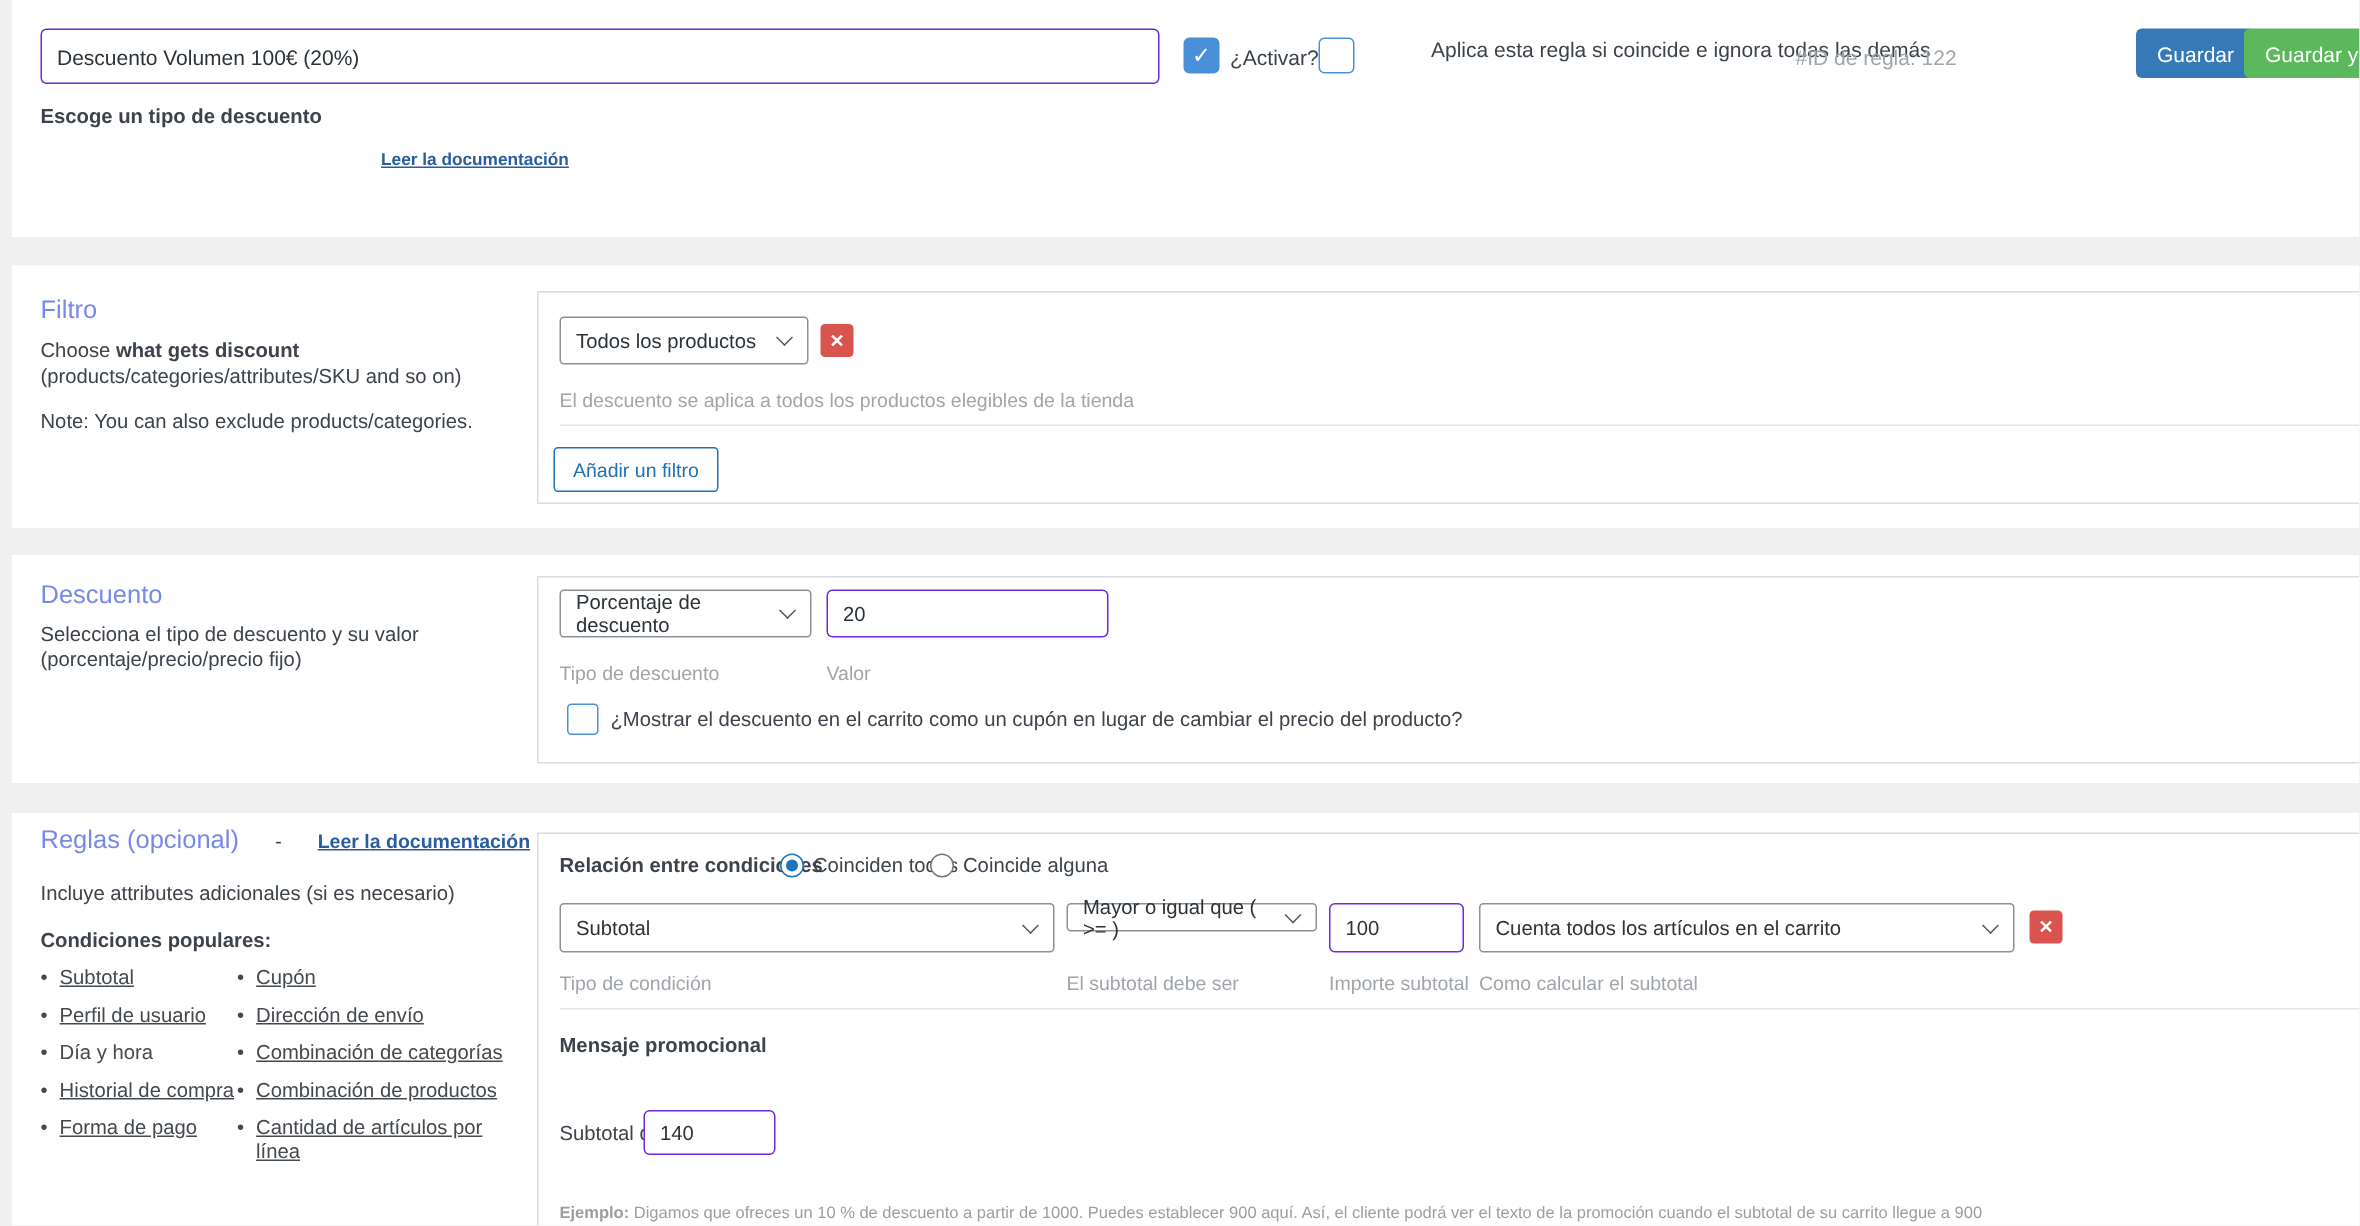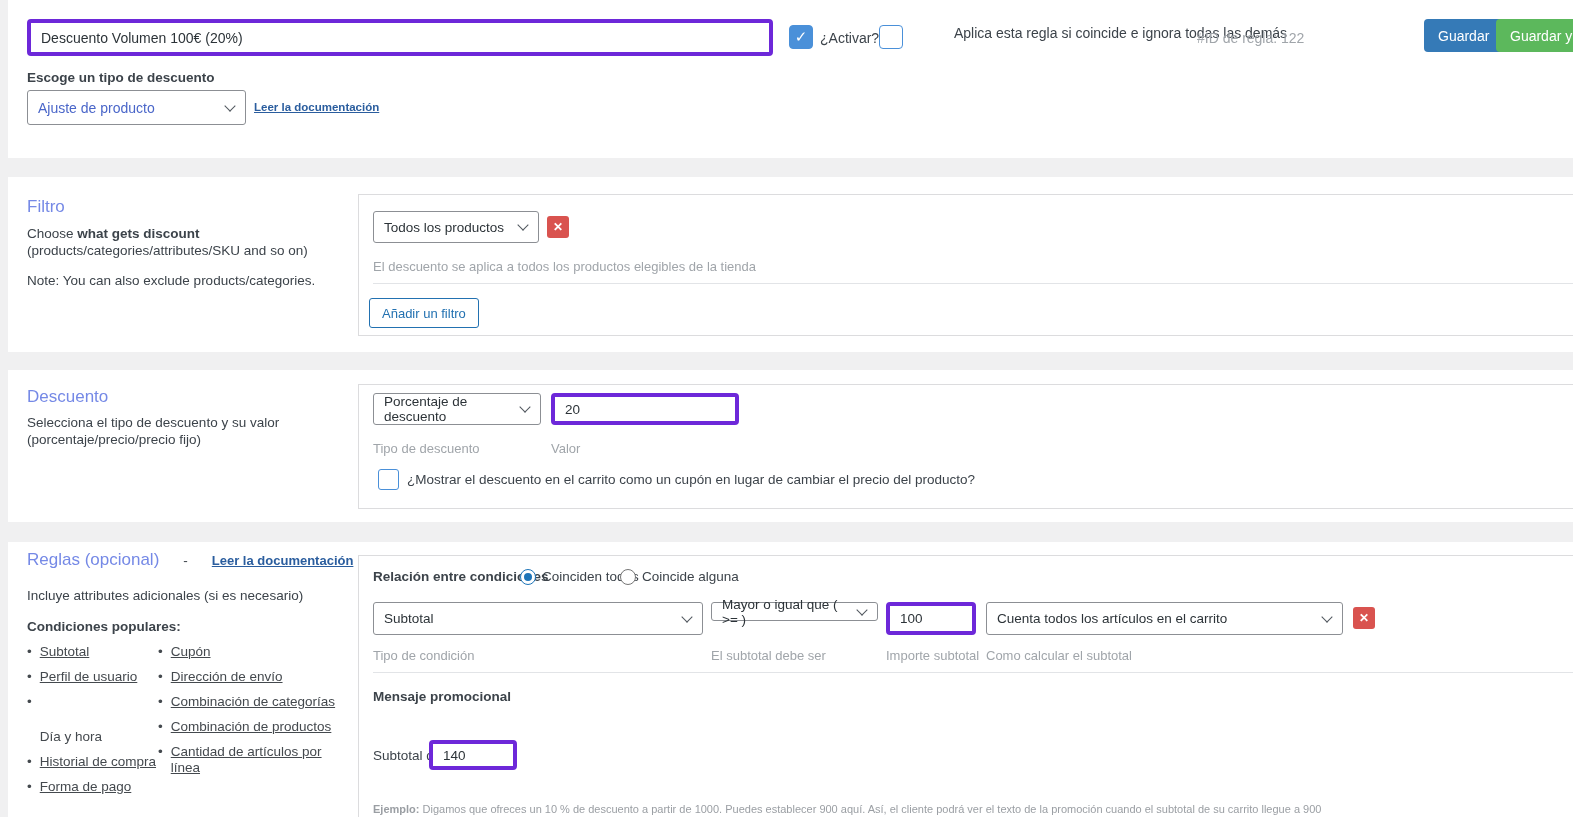--- a/index.html
+++ b/index.html
@@ -8,21 +8,21 @@
   .card{position:absolute;left:8px;width:1600px;background:#ffffff;}
   .panel{position:absolute;background:#ffffff;border:1px solid #dcdcde;}
   .h-section{position:absolute;font-size:17px;color:#7589e6;font-weight:400;}
   .txt{position:absolute;font-size:13.5px;color:#3c434a;}
   .muted{color:#a0a5aa;}
   .flabel{position:absolute;font-size:13px;color:#a0a5aa;}
   .sel{position:absolute;background:#fff;border:1px solid #8c8f94;border-radius:3px;
        display:flex;align-items:center;padding:0 28px 0 10px;font-size:13.5px;color:#2c3338;box-sizing:border-box;}
   .sel .chev{position:absolute;right:11px;top:50%;width:7px;height:7px;margin-top:-6px;
        border-right:1.6px solid #50575e;border-bottom:1.6px solid #50575e;transform:rotate(45deg);}
-  .inp{position:absolute;background:#fff;border:4px solid #6d28d9;border-radius:4px;
+  .inp{position:absolute;background:#fff;border:1px solid #6d28d9;border-radius:4px;
        padding:0 10px;font-size:14px;color:#2c3338;box-sizing:border-box;font-family:"Liberation Sans",sans-serif;outline:none;}
   .cbx{position:absolute;width:24px;height:24px;border-radius:4px;background:#4a90d9;border:1px solid #4a90d9;
        display:flex;align-items:center;justify-content:center;color:#fff;font-size:15px;box-sizing:border-box;}
   .cbx-empty{position:absolute;background:#fff;border:1.5px solid #4a90d9;border-radius:4px;box-sizing:border-box;}
   .xbtn{position:absolute;width:22px;height:22px;background:#d9534f;border-radius:3px;color:#fff;
         display:flex;align-items:center;justify-content:center;font-size:12px;font-weight:bold;cursor:pointer;}
   .btn{position:absolute;height:33px;border:none;border-radius:4px;color:#fff;font-size:14px;
        font-family:"Liberation Sans",sans-serif;padding:0 14px;cursor:pointer;}
   .btn-primary{background:#357ab7;}
   .btn-success{background:#5cb85c;text-align:left;}
@@ -30,21 +30,21 @@
        font-size:13px;font-family:"Liberation Sans",sans-serif;padding:0 12px;height:30px;cursor:pointer;}
   .link{color:#2a5d9e;text-decoration:underline;font-weight:600;}
   .radio{position:absolute;width:16px;height:16px;border:1px solid #767676;border-radius:50%;background:#fff;box-sizing:border-box;}
   .radio.on{border:1px solid #1d74b8;}
   .radio.on::after{content:"";position:absolute;left:3px;top:3px;width:8px;height:8px;border-radius:50%;background:#1d74b8;}
   .divider{position:absolute;left:14px;right:0;height:1px;background:#e2e4e7;}
   .blist{position:absolute;font-size:13.5px;color:#44494e;}
   .blist .itm{display:flex;margin-bottom:8px;line-height:1.25;}
   .blist .dot{margin-right:8px;color:#44494e;}
   .blist .lnk{text-decoration:underline;cursor:pointer;}
-  .blist .plain{text-decoration:none;cursor:default;margin-top:35px;}
+  .blist .plain{text-decoration:none;cursor:default;}
   .hdg-row{position:absolute;display:flex;align-items:baseline;gap:8px;}
 </style>
 </head>
 <body>
 
 <div class="viewport">
 
   <section class="card" style="top:0;height:158px;">
     <input class="inp" style="left: 19px; top: 19px; width: 746px; height: 37px;" value="Descuento Volumen 100€ (20%)">
 
@@ -56,24 +56,20 @@
     <span class="cbx-empty" style="left:871px;top:25px;width:24px;height:24px;"></span>
     <span class="txt" style="left:902px;top:25px;font-size:14px;margin-left:44px;">Aplica esta regla si coincide e ignora todas las demás</span>
 
     <span class="txt muted" style="left:1189px;top:30px;font-size:14px;">#ID de regla: 122</span>
 
     <button class="btn btn-primary" style="left:1416px;top:19px;">Guardar</button>
     <button class="btn btn-success" style="left:1488px;top:19px;width:130px;">Guardar y c</button>
 
     <span class="txt" style="left:19px;top:70px;font-weight:700;">Escoge un tipo de descuento</span>
 
-    <div class="sel" style="left:19px;top:90px;width:219px;height:35px;">
-      <span style="color:#4a66c9;font-size:14px;">Ajuste de producto</span>
-      <span class="chev"></span>
-    </div>
     <a class="link" style="position:absolute;left:246px;top:101px;font-size:11.5px;cursor:pointer;">Leer la documentación</a>
   </section>
 
   <section class="card" style="top:177px;height:175px;">
     <h2 class="h-section" style="left:19px;top:6px;">Filtro</h2>
     <div class="txt" style="left:19px;top:49px;">
       <span>Choose </span><span style="font-weight:700;">what gets discount</span>
     </div>
     <div class="txt" style="left:19px;top:66px;">(products/categories/attributes/SKU and so on)</div>
     <div class="txt" style="left:19px;top:96px;">Note: You can also exclude products/categories.</div>

